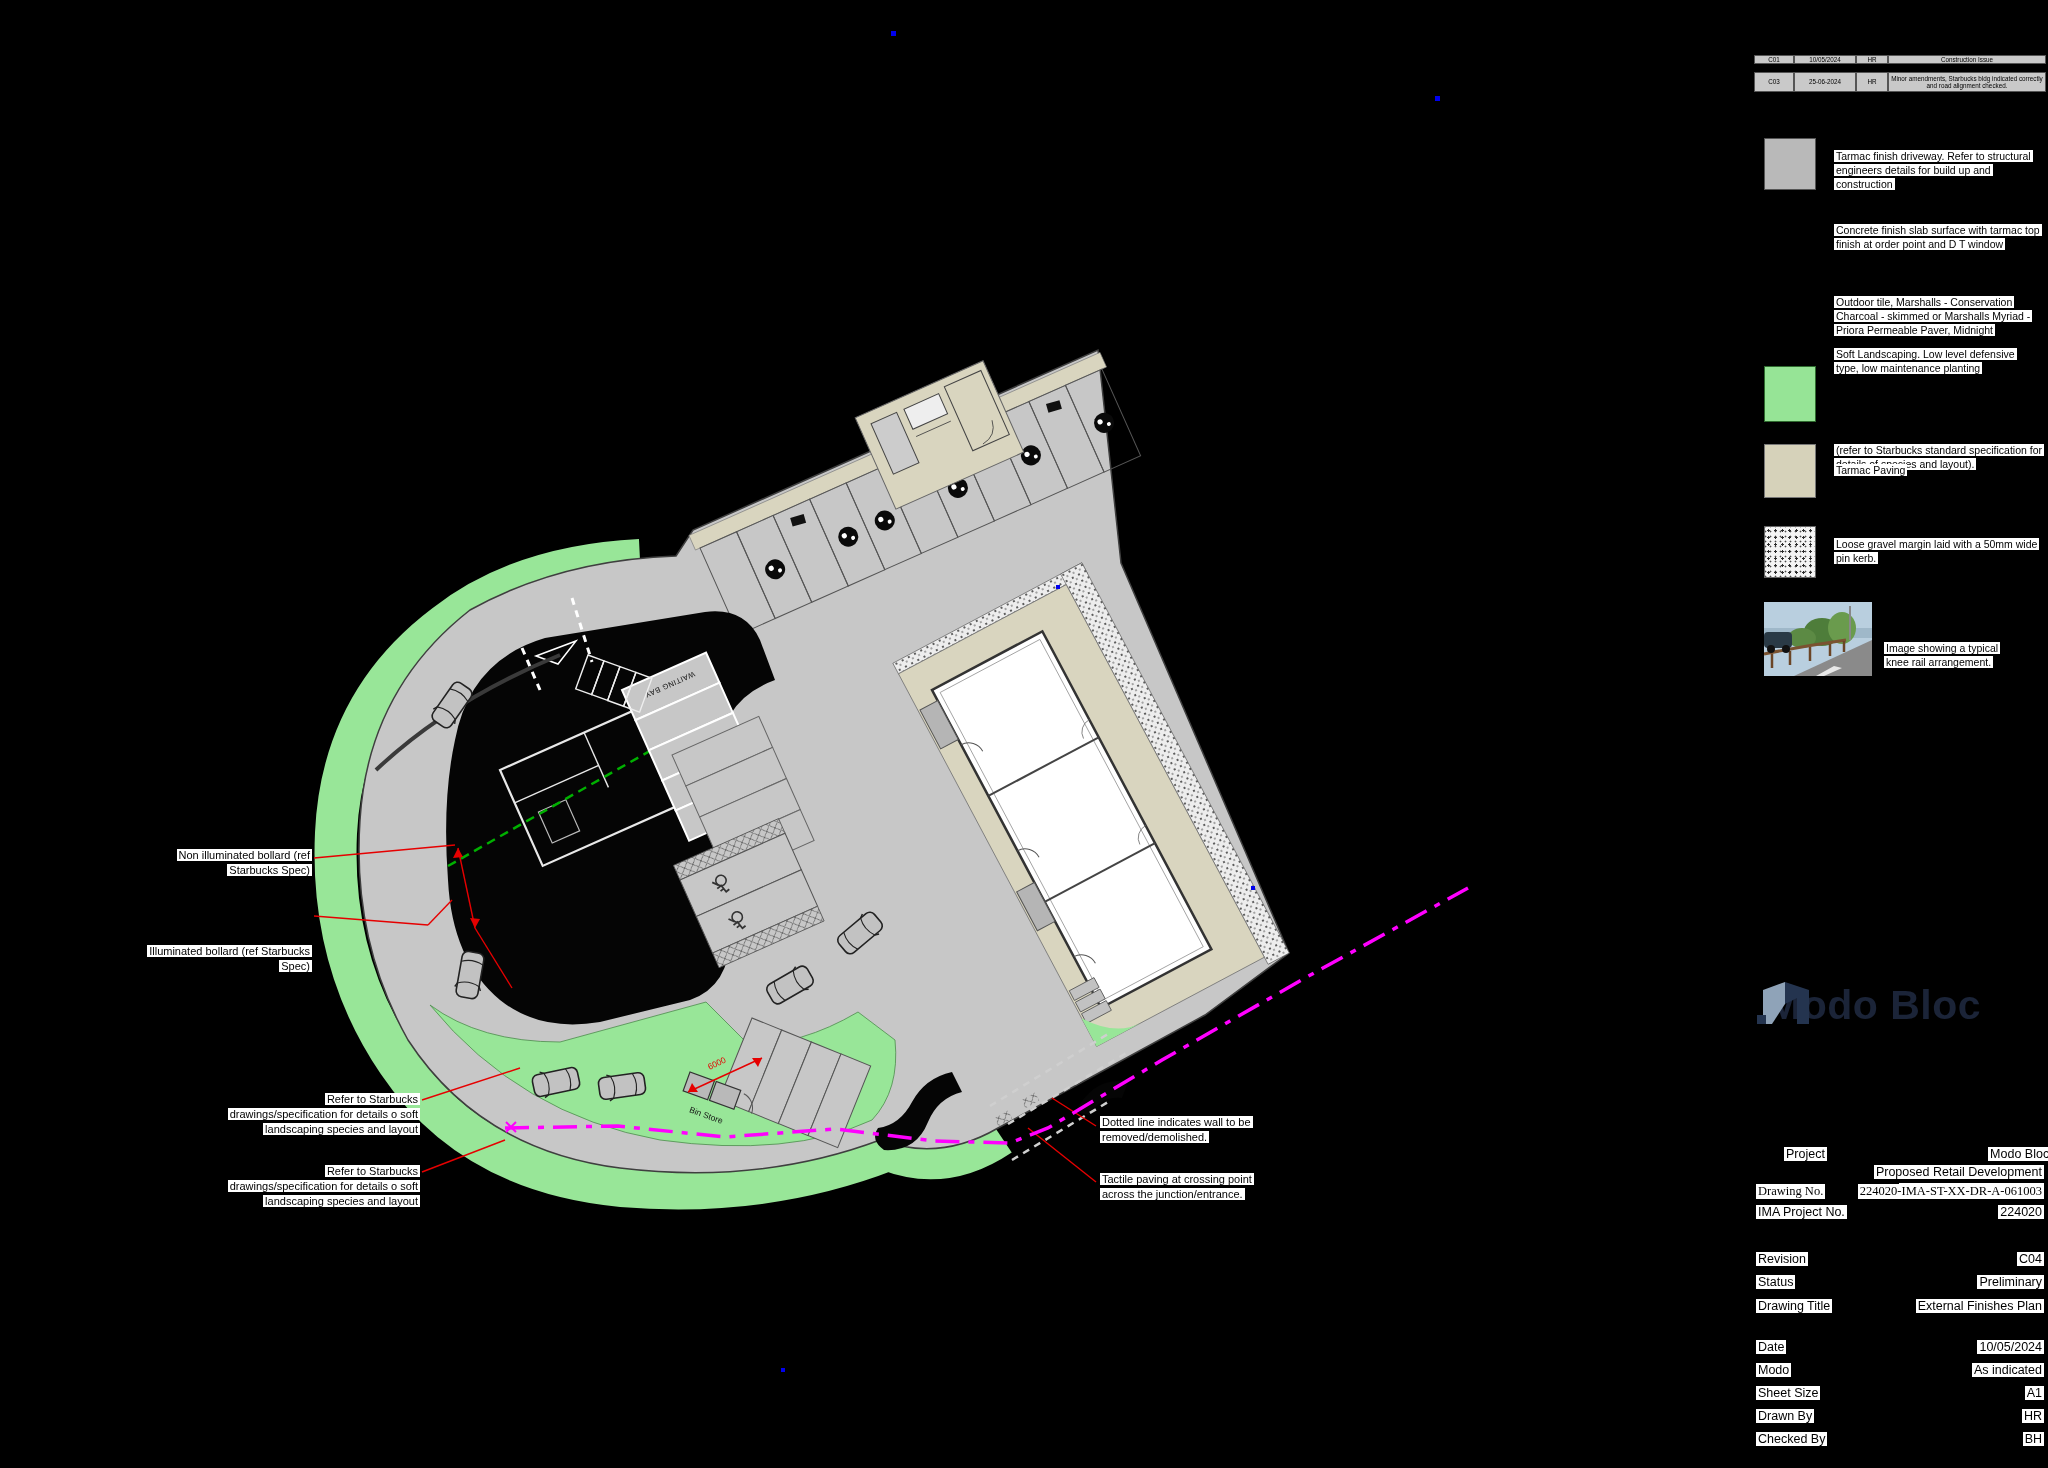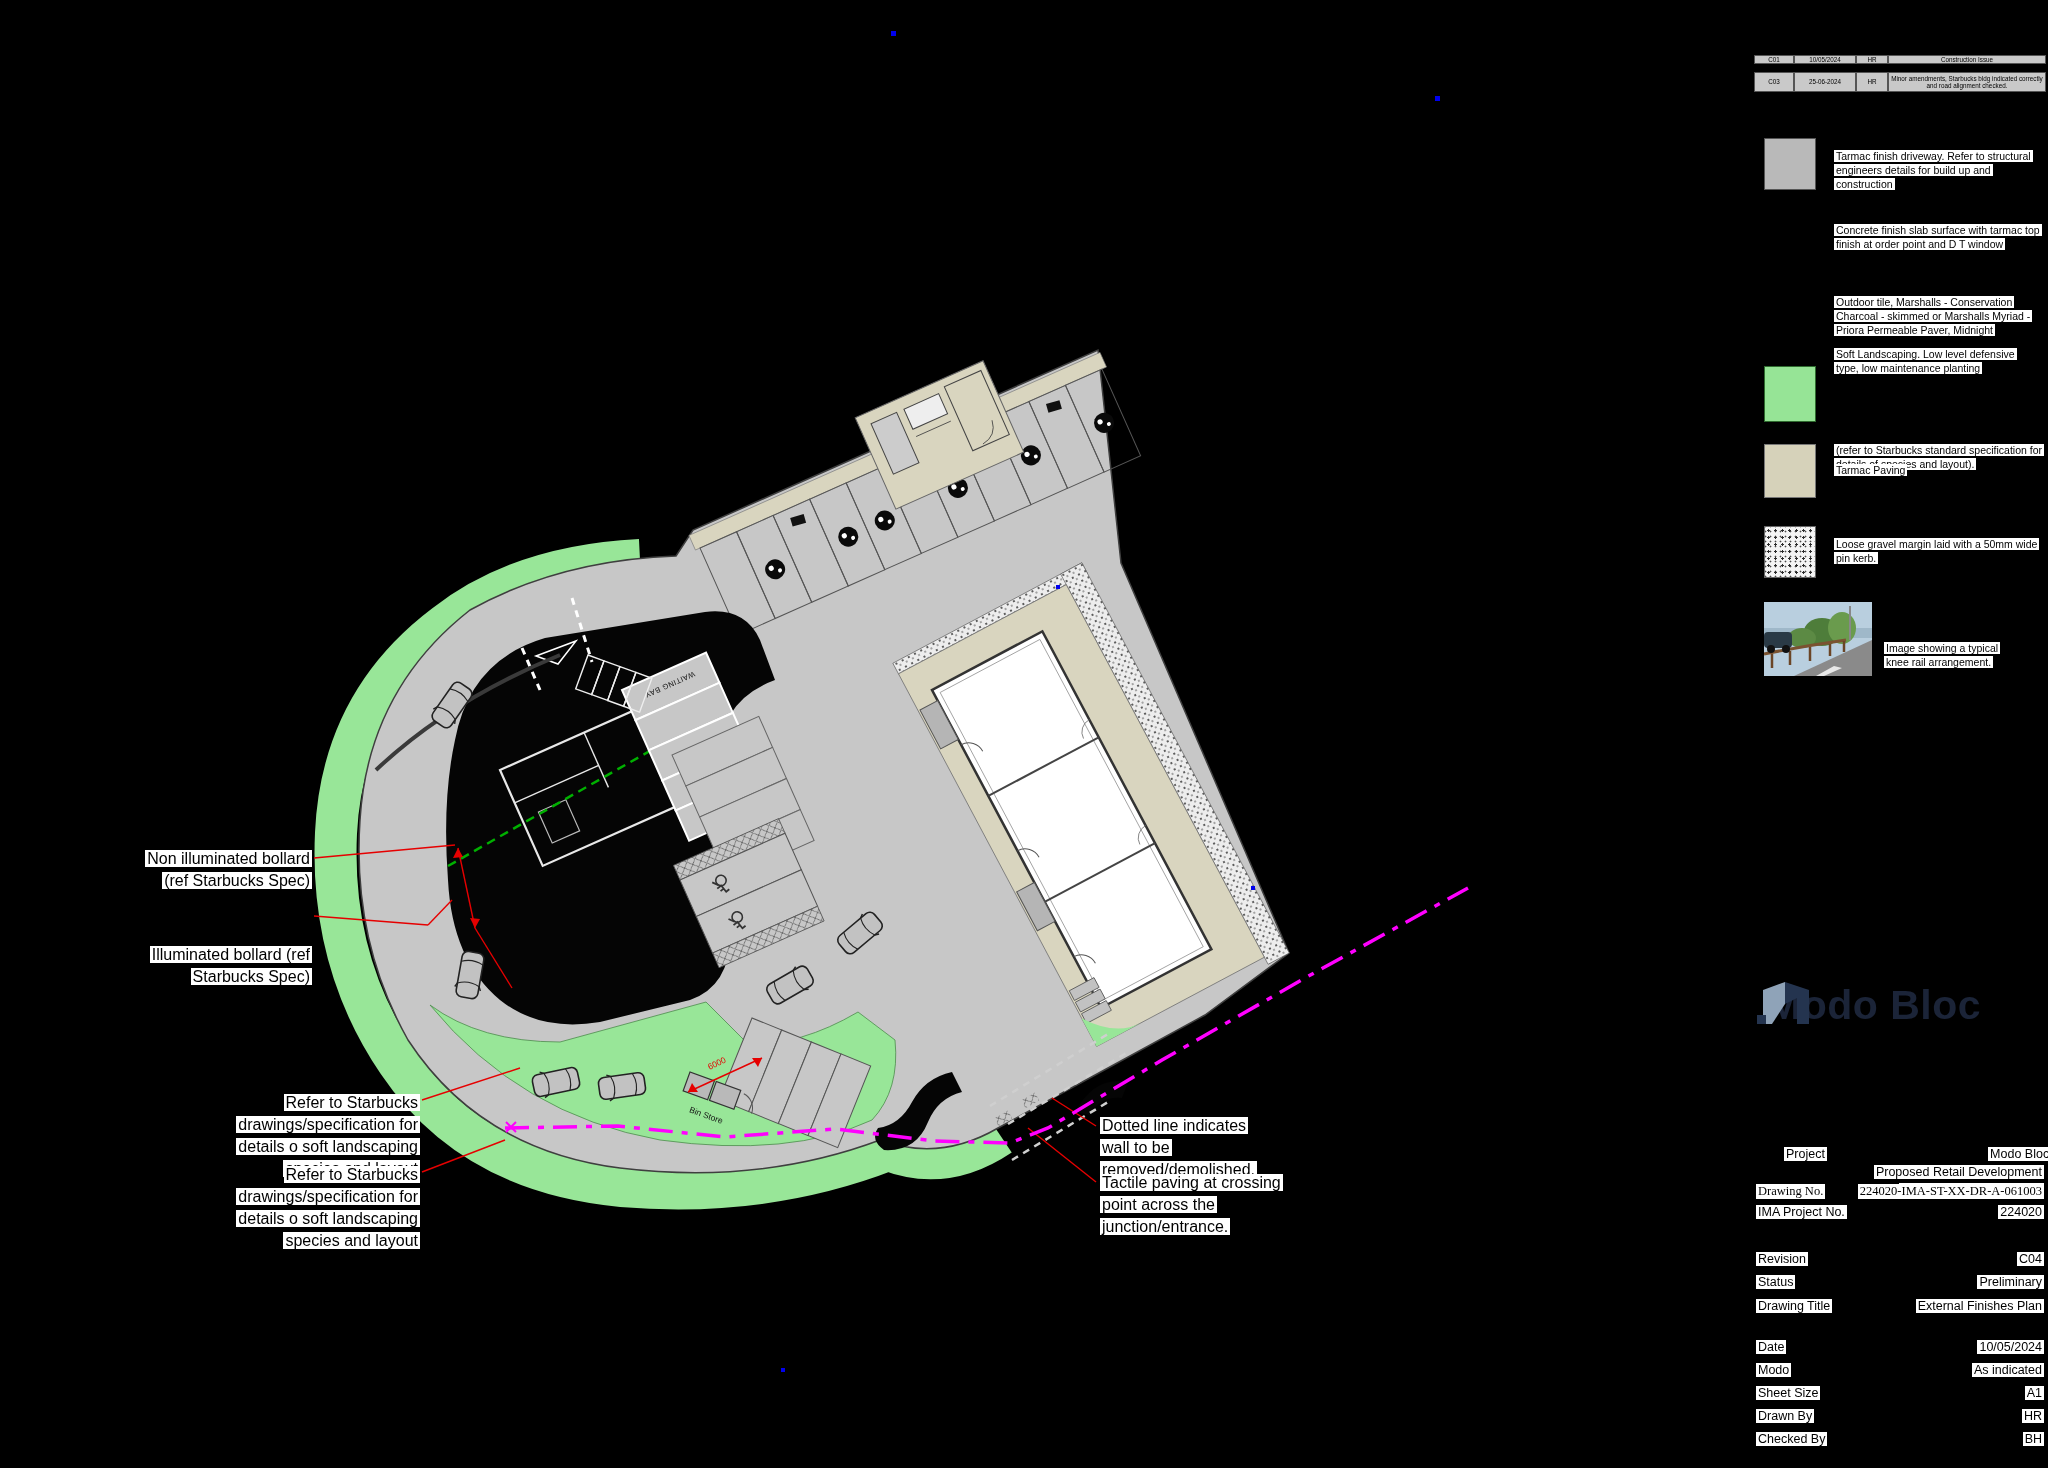--- a/index.html
+++ b/index.html
@@ -1,20 +1,20 @@
 <!DOCTYPE html>
 <html><head>
 <meta charset="utf-8">
 <style>
   html,body{margin:0;padding:0;background:#000;}
   #root{position:relative;width:2048px;height:1468px;background:#000;overflow:hidden;
         font-family:"Liberation Sans",sans-serif;}
   svg{position:absolute;left:0;top:0;}
   .hl{background:#fff;color:#000;padding:0 2px;box-decoration-break:clone;text-align:center;-webkit-box-decoration-break:clone;}
-  .ann{position:absolute;font-size:16px;line-height:1.38;color:#000;}
+  .ann{position:absolute;font-size:11px;line-height:1.38;color:#000;}
   .ann.r{text-align:right;}
   
   .rev{position:absolute;left:1754px;width:292px;display:grid;grid-template-columns:40px 62px 32px 1fr;
        font-size:6.3px;color:#000;}
   .rev div{background:#c9c9c9;border:0.5px solid #555;display:flex;align-items:center;justify-content:center;
        text-align:center;line-height:1.15;padding:0 1px;}
   
   .sw{position:absolute;box-sizing:border-box;}
   .ltext{position:absolute;font-size:10.5px;line-height:1.32;color:#000;}
   .gravel{background-color:#f4f4f4;

